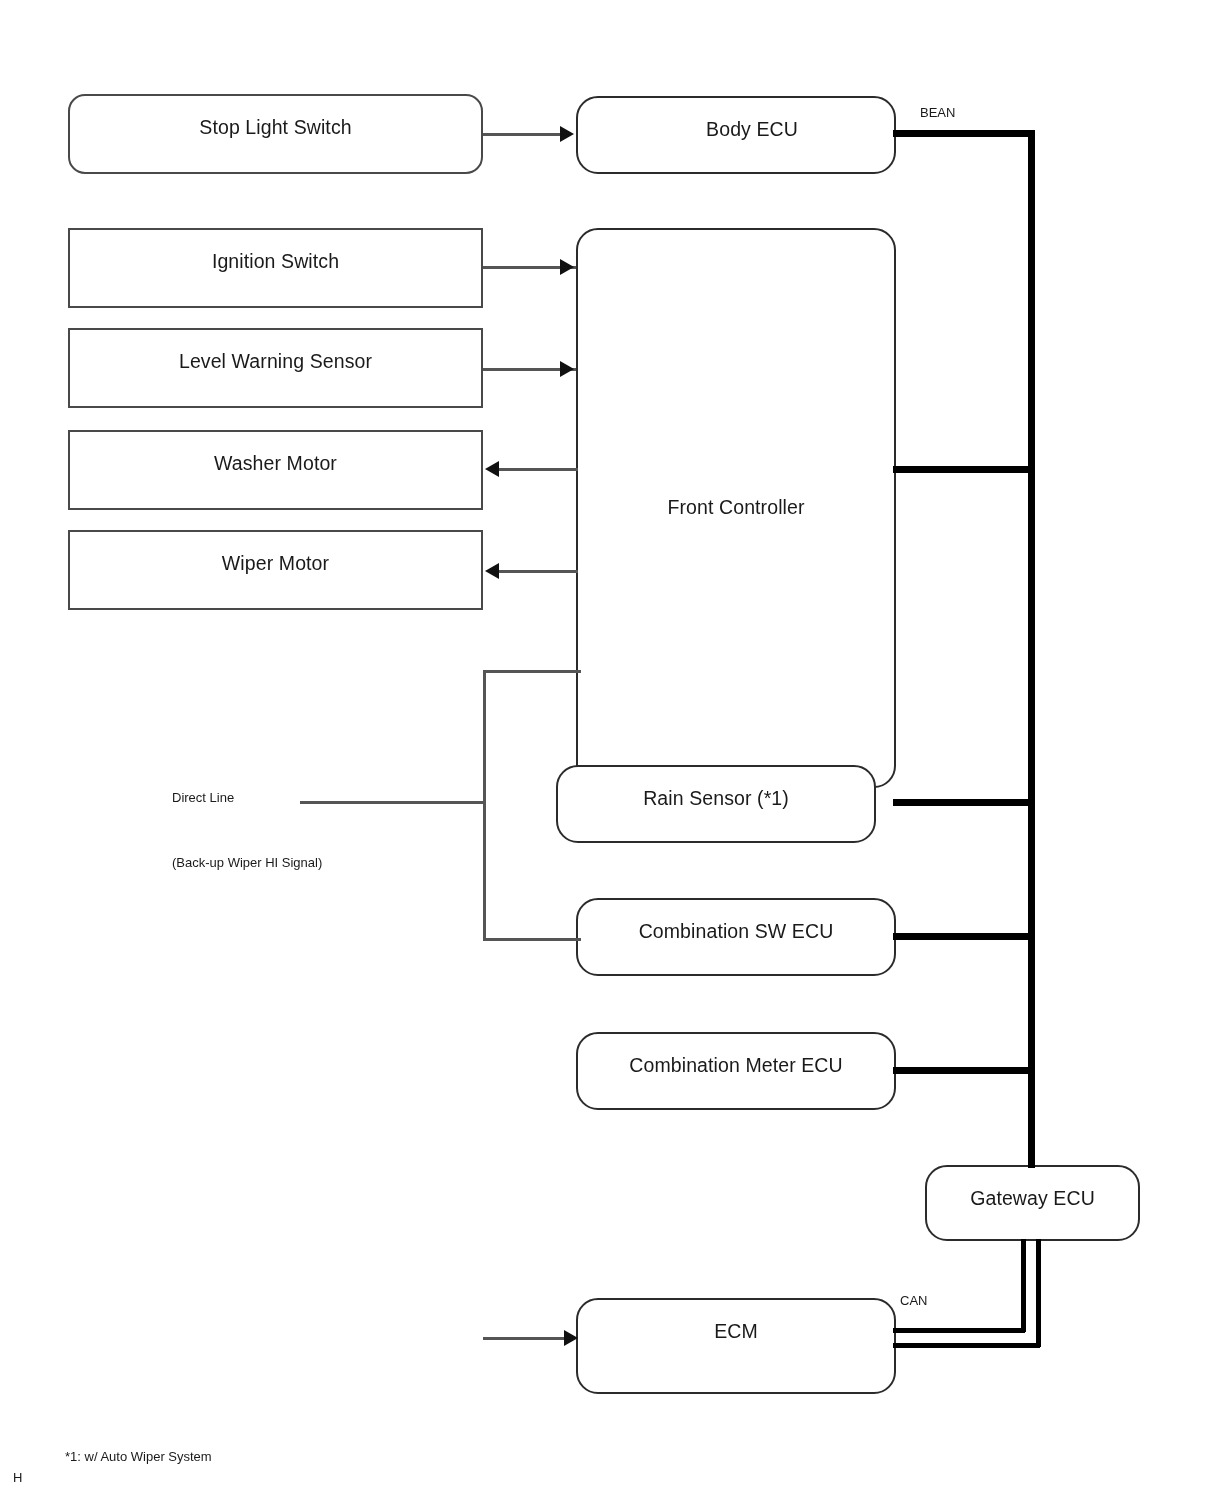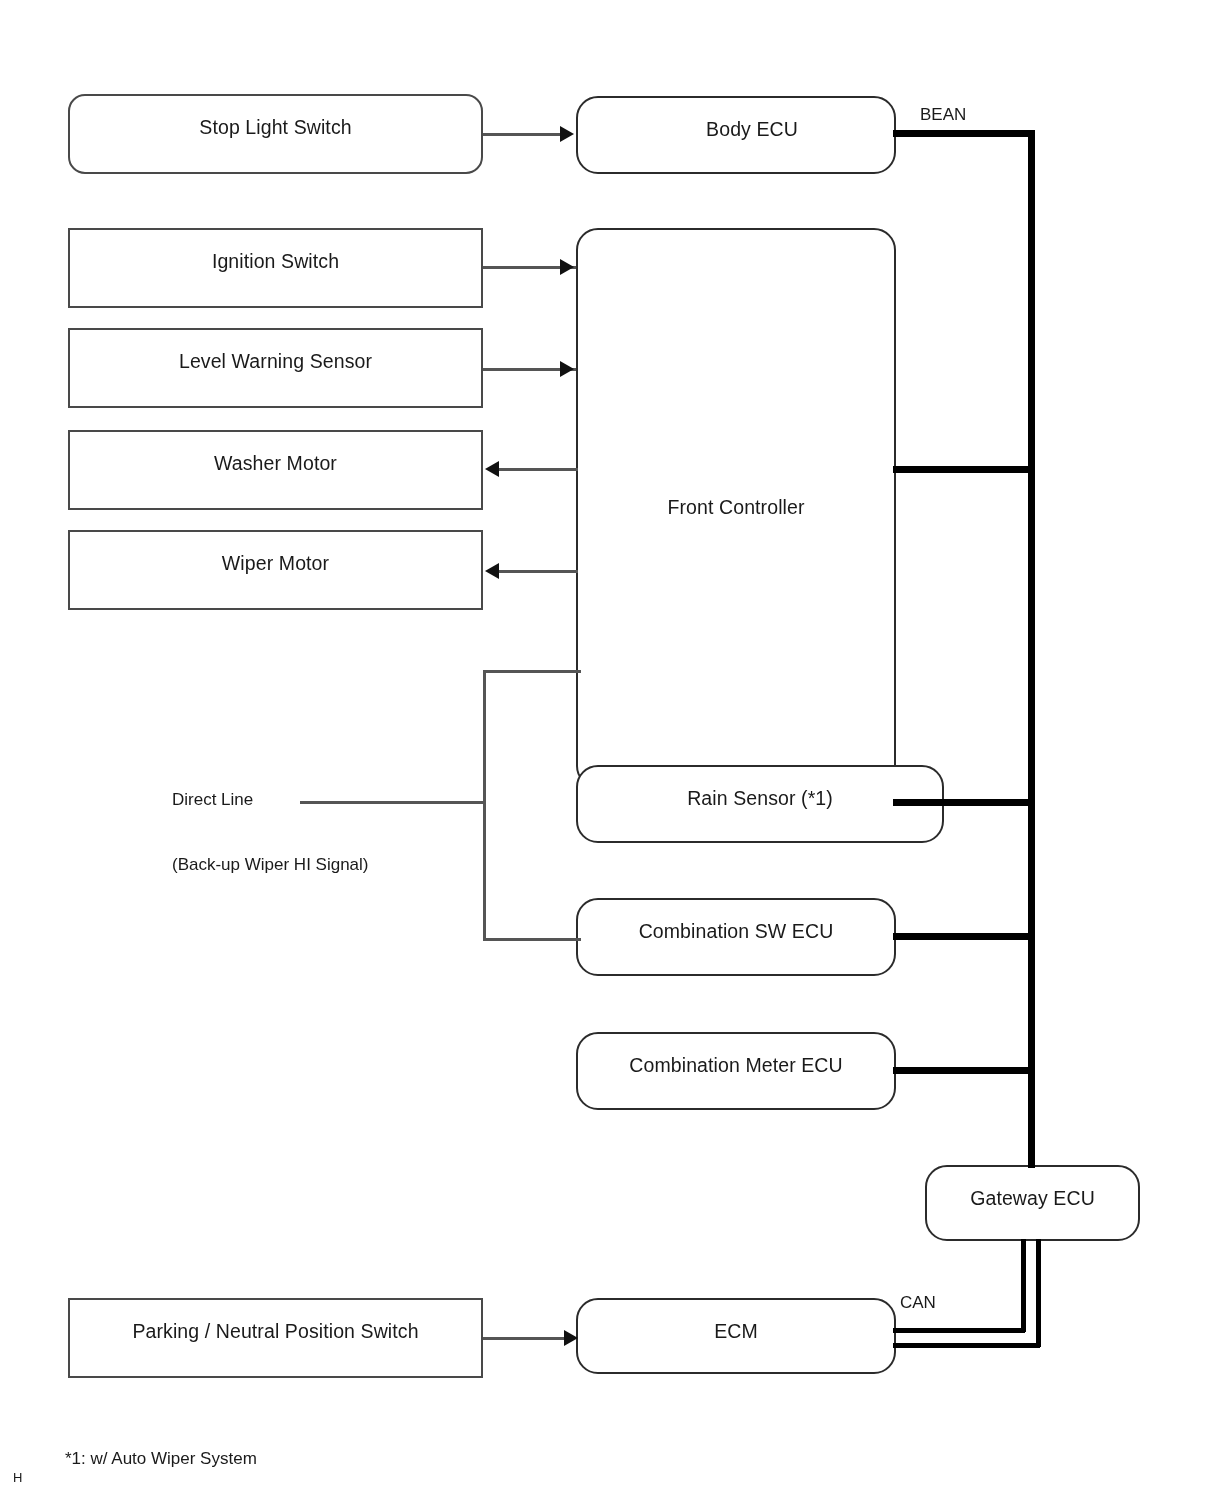--- a/index.html
+++ b/index.html
@@ -71,21 +71,21 @@
     height: 0;
     border-top: 8px solid transparent;
     border-bottom: 8px solid transparent;
   }
   .arrow.right { border-left: 14px solid #111111; }
   .arrow.left  { border-right: 14px solid #111111; }
 
   
   .free-text {
     position: absolute;
-    font-size: 17px;
+    font-size: 13px;
     line-height: 1;
     color: #1a1a1a;
     white-space: nowrap;
     user-select: none;
   }
   .free-text.small {
     font-size: 13px;
   }
 </style>
 </head>
@@ -106,49 +106,46 @@
   </div>
 
   <div class="node sharp" style="left:68px; top:328px; width:415px; height:80px;">
     <span class="node-label">Level Warning Sensor</span>
   </div>
 
   <div class="node sharp" style="left:68px; top:530px; width:415px; height:80px;">
     <span class="node-label">Wiper Motor</span>
   </div>
 
-  <div class="node sharp" style="left:68px; top:1298px; width:415px; height:80px;">
-    <span class="node-label">Parking / Neutral Position Switch</span>
-  </div>
 
   <div class="node round" style="left:576px; top:96px; width:320px; height:78px;padding-left:32px;">
     <span class="node-label">Body ECU</span>
   </div>
 
   <div class="node round tall" style="left:576px; top:228px; width:320px; height:560px;">
     <span class="node-label">Front Controller</span>
   </div>
 
-  <div class="node round" style="left:576px; top:765px; width:368px; height:78px;">
+  <div class="node round" style="left:556px; top:765px; width:320px; height:78px;">
     <span class="node-label">Rain Sensor (*1)</span>
   </div>
 
   <div class="node round" style="left:576px; top:898px; width:320px; height:78px;">
     <span class="node-label">Combination SW ECU</span>
   </div>
 
   <div class="node round" style="left:576px; top:1032px; width:320px; height:78px;">
     <span class="node-label">Combination Meter ECU</span>
   </div>
 
   <div class="node round" style="left:925px; top:1165px; width:215px; height:76px;">
     <span class="node-label">Gateway ECU</span>
   </div>
 
-  <div class="node round" style="left:576px; top:1298px; width:320px; height:76px;">
+  <div class="node round" style="left:576px; top:1298px; width:320px; height:96px;">
     <span class="node-label">ECM</span>
   </div>
 
   <div class="seg thin-h" style="left:483px; top:133px; width:79px;"></div>
   <div class="arrow right" style="left:560px; top:126px;"></div>
 
   <div class="seg thin-h" style="left:483px; top:266px; width:93px;"></div>
   <div class="arrow right" style="left:560px; top:259px;"></div>
 
   <div class="seg thin-h" style="left:483px; top:368px; width:93px;"></div>

